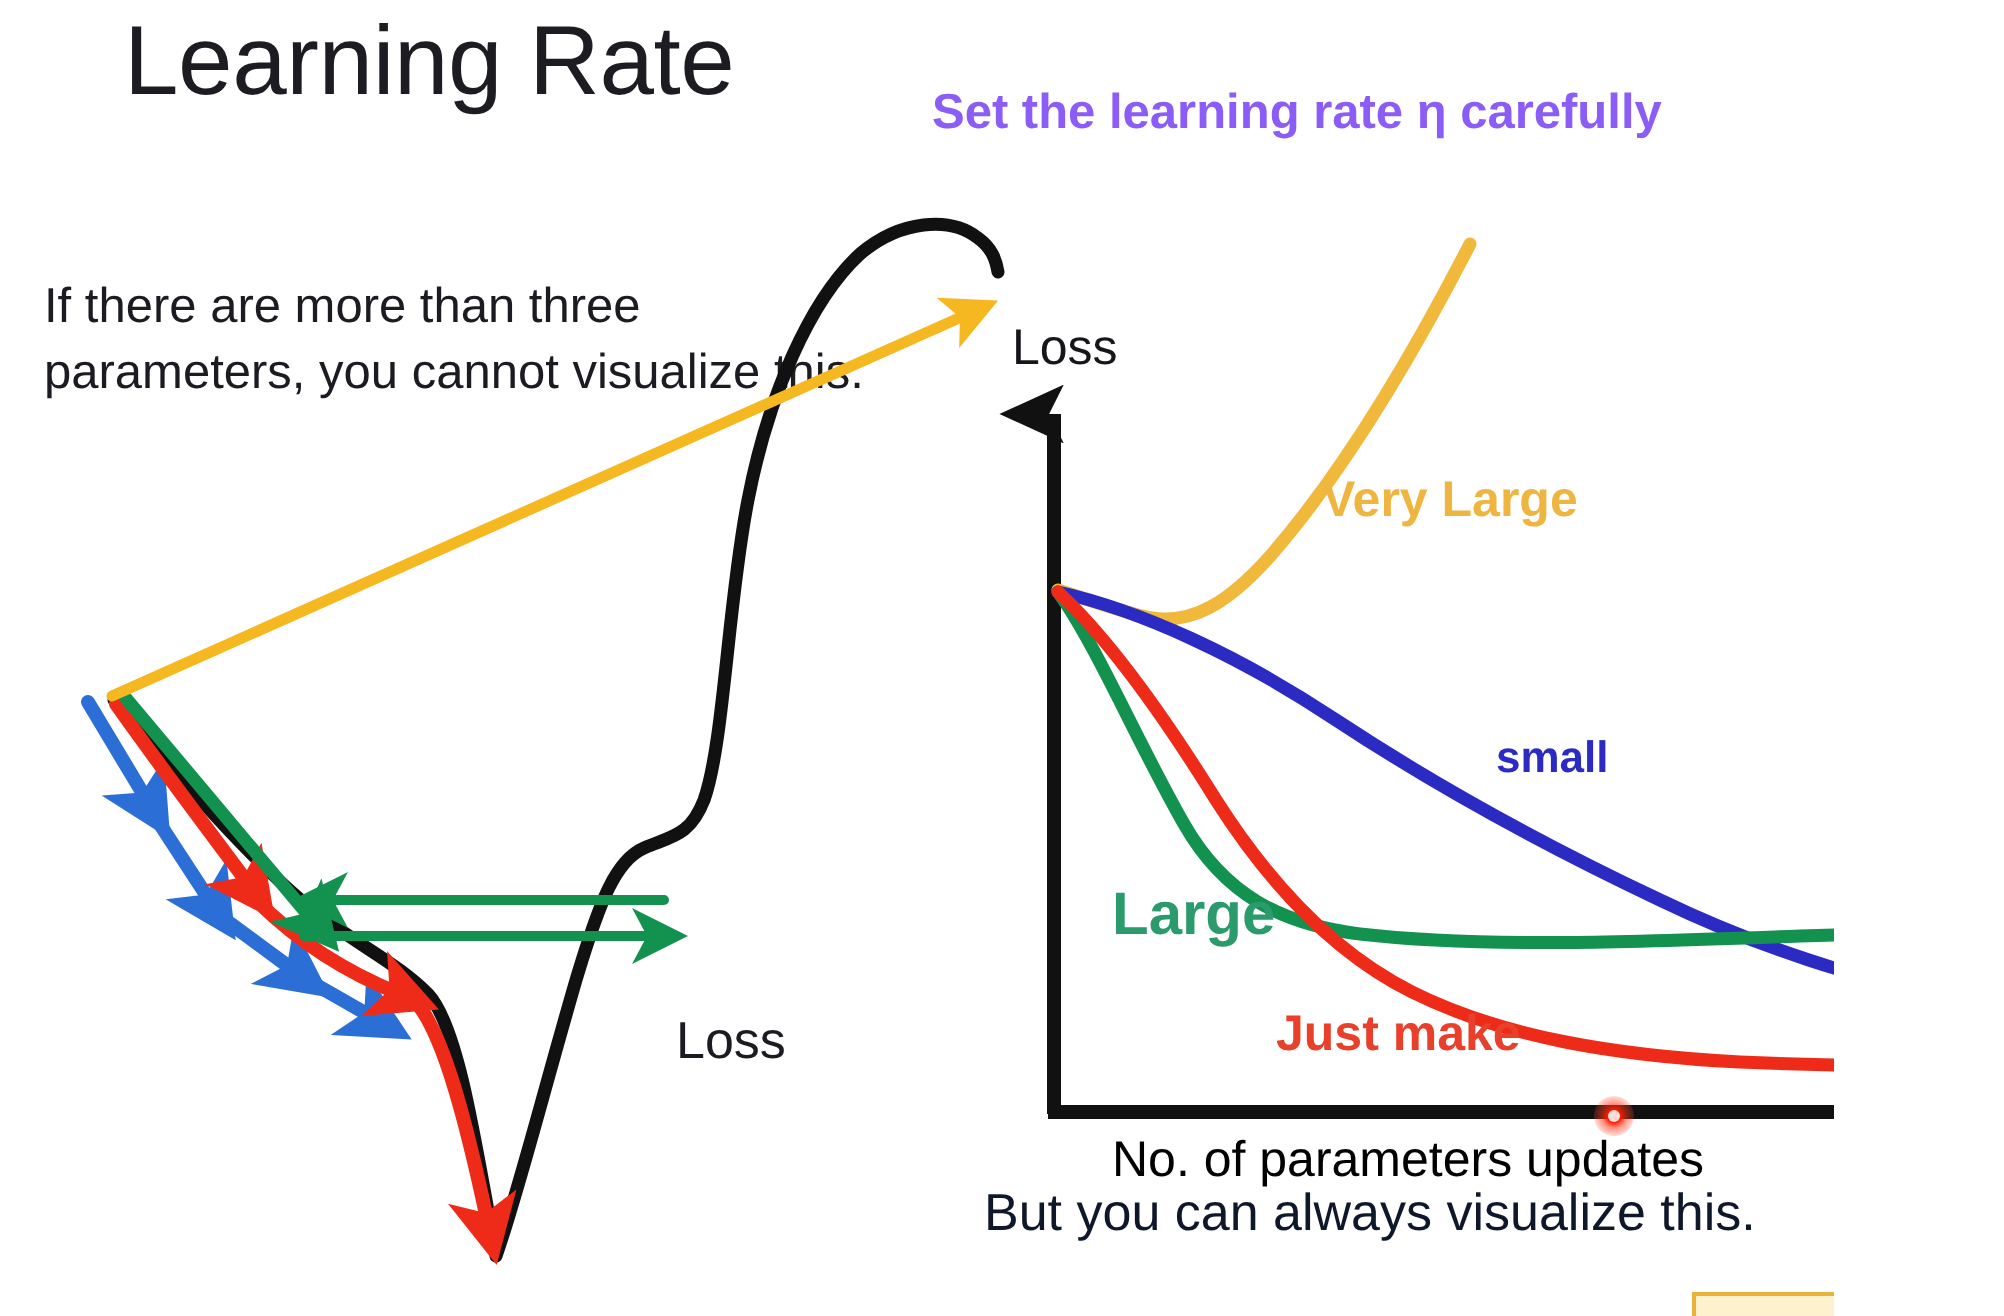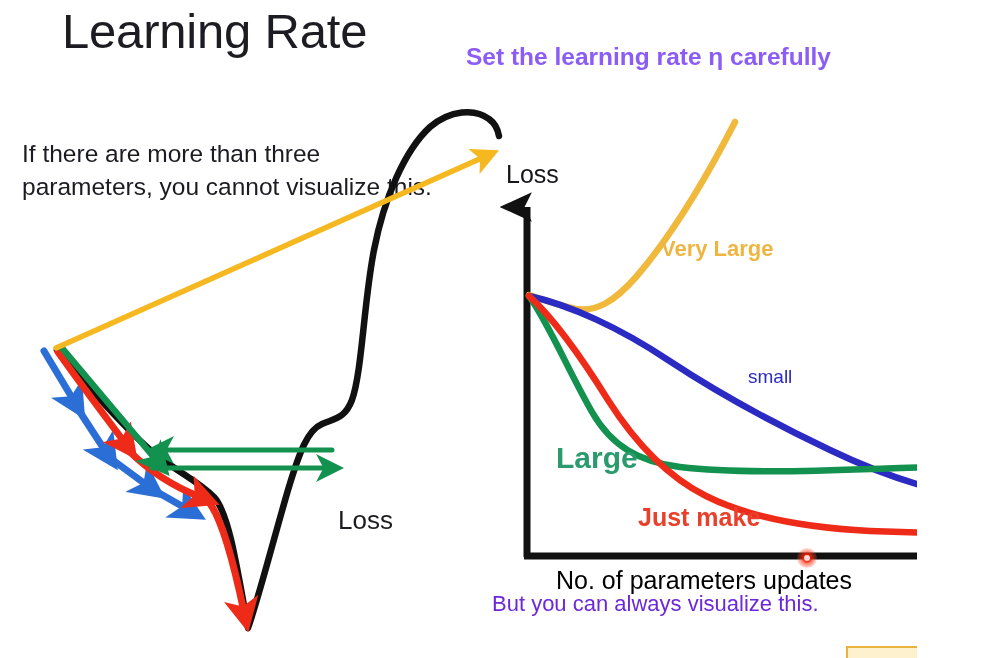--- a/index.html
+++ b/index.html
@@ -82,31 +82,31 @@
   
   #right-loss-label {
     left: 506px;
     top: 160px;
     font-size: 25px;
     color: #15151a;
   }
   #label-very-large {
     left: 661px;
     top: 236px;
-    font-size: 22px;
+    font-size: 25px;
     color: #eeb640;
     font-weight: 600;
     text-align: center;
   }
   #label-small {
     left: 748px;
     top: 366px;
-    font-size: 19px;
+    font-size: 22px;
     color: #2b2bc4;
-    font-weight: 400;
+    font-weight: 700;
   }
   #label-large {
     left: 556px;
     top: 441px;
     font-size: 30px;
     color: #2b9a6d;
     font-weight: 600;
   }
   #label-just-make {
     left: 638px;
@@ -118,22 +118,22 @@
   #xaxis-label {
     left: 556px;
     top: 566px;
     font-size: 25px;
     color: #000000;
     white-space: nowrap;
   }
   #bottom-note {
     left: 492px;
     top: 591px;
-    font-size: 22px;
-    color: #6d28d9;
+    font-size: 26px;
+    color: #0f172a;
     white-space: nowrap;
   }
 
   
   #bottom-strip {
     left: 846px;
     top: 646px;
     width: 156px;
     height: 12px;
     background: #fdf2cd;

